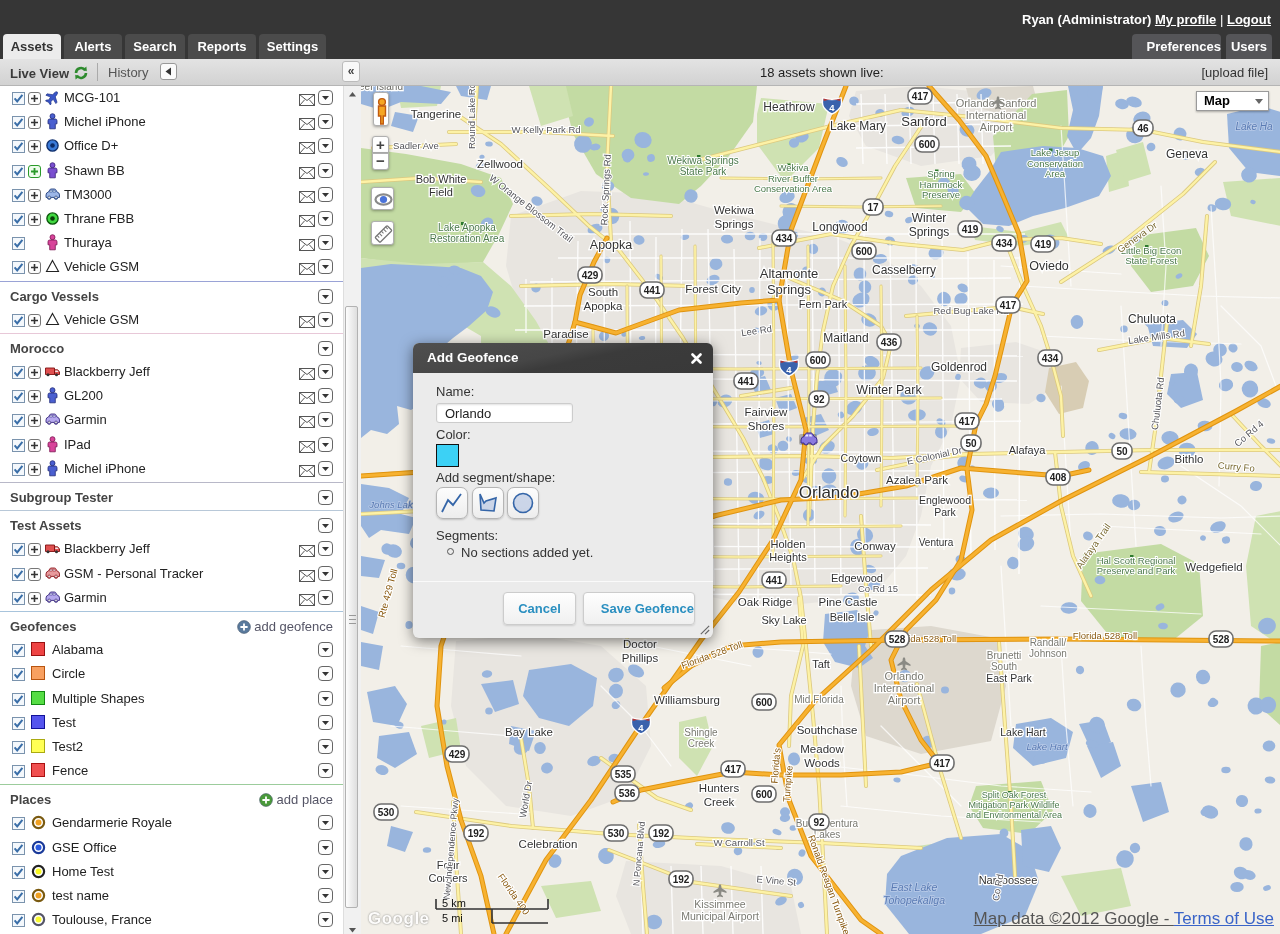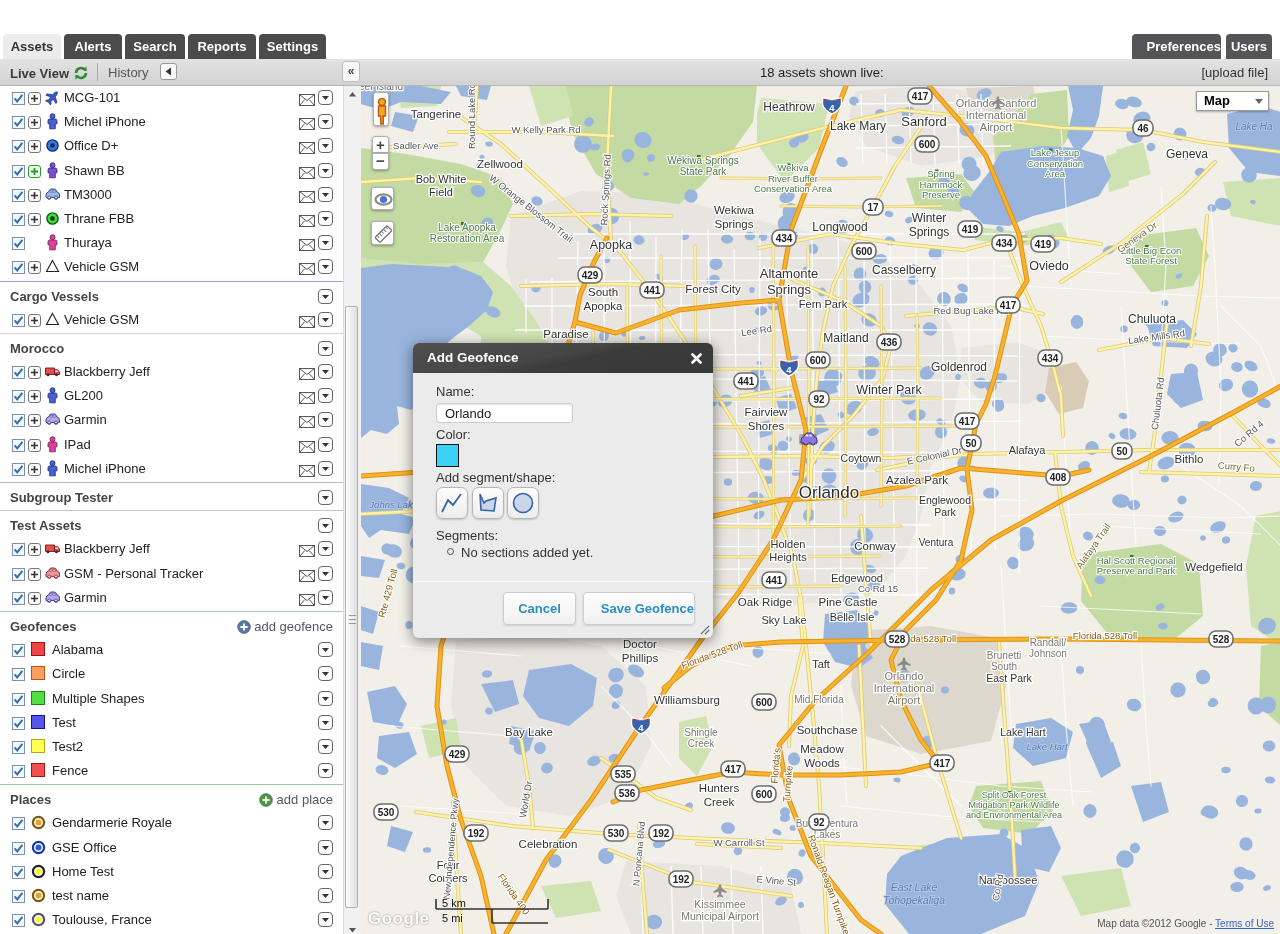--- a/index.html
+++ b/index.html
@@ -49,40 +49,43 @@
 
 .mbtn { position:absolute; background:#fff; border:1px solid #b0b0b0; border-radius:3px; box-shadow:0 1px 3px rgba(0,0,0,0.35); }
 #pegman { left:373px; top:92px; width:16px; height:34px; }
 #zoomin { left:372px; top:136px; width:17px; height:17px; border-radius:3px 3px 0 0; font-size:15px; font-weight:700; color:#444; text-align:center; line-height:16px; }
 #zoomout { left:372px; top:153px; width:17px; height:17px; border-radius:0 0 3px 3px; font-size:15px; font-weight:700; color:#444; text-align:center; line-height:14px; }
 #eye { left:371px; top:187px; width:23px; height:23px; }
 #ruler { left:371px; top:221px; width:23px; height:24px; }
 #maptype { position:absolute; left:1196px; top:91px; width:73px; height:20px; background:#fff; border:1px solid #9a9a9a; box-shadow:0 1px 2px rgba(0,0,0,0.3); font-size:13px; font-weight:700; color:#000; line-height:18px; padding-left:7px; }
 #maptype .car { position:absolute; right:5px; top:7px; width:0; height:0; border-left:4px solid transparent; border-right:4px solid transparent; border-top:5px solid #666; }
 
-#attr { position:absolute; right:6px; bottom:5px; font-size:10px; color:#555; }
+#attr { position:absolute; right:6px; bottom:5px; font-size:17px; color:#555;text-decoration:underline; }
 #attr a { color:#3a64c8; }
 #glogo { position:absolute; left:368px; bottom:5px; font-size:17px; font-weight:700; color:#fff; opacity:0.85; text-shadow:0 0 2px rgba(90,90,90,0.9); letter-spacing:0.5px; }
 #scale { position:absolute; left:435px; bottom:8px; font-size:11px; color:#111; }
 
 #modal { position:absolute; left:413px; top:343px; width:300px; height:295px; background:#ebebeb; border-radius:6px; box-shadow:0 3px 14px rgba(0,0,0,0.5); }
 #mhead { position:absolute; left:0; top:0; width:300px; height:30px; border-radius:6px 6px 0 0; background:linear-gradient(168deg,#4f4f4f 0%,#464646 44%,#3b3b3b 56%,#393939 100%); }
 #mtitle { position:absolute; left:14px; top:7px; color:#fff; font-size:13.5px; font-weight:700; }
 #mclose { position:absolute; right:11px; top:8px; color:#fff; font-size:14px; font-weight:700; }
 #mname { position:absolute; left:436px; top:403px; width:137px; height:20px; background:#fff; border:1px solid #ccc; border-radius:3px; font-size:13px; color:#222; line-height:19px; padding-left:8px; box-shadow:inset 0 1px 2px rgba(0,0,0,0.12); }
 #mswatch { position:absolute; left:436px; top:444px; width:23px; height:23px; background:#3cd1f5; border:1.5px solid #111; }
 .shp { position:absolute; top:487px; width:32px; height:32px; background:linear-gradient(#fdfdfd,#ededed); border:1px solid #b5b5b5; border-radius:7px; box-shadow:0 1px 2px rgba(0,0,0,0.18); }
 #mbullet { position:absolute; left:24px; top:546px; width:7px; height:7px; border:1.5px solid #555; border-radius:50%; }
 #msections { position:absolute; left:38px; top:544px; font-size:13px; color:#333; }
 #mfootline { position:absolute; left:0px; top:496px; width:300px; height:1px; background:#d8d8d8; border-bottom:1px solid #fafafa; }
 .mbtn2 { position:absolute; top:592px; height:33px; background:linear-gradient(#fefefe,#f0f0f0); border:1px solid #ccc; border-radius:4px; font-size:13px; font-weight:700; color:#2a8fc0; text-align:center; line-height:31px; box-shadow:0 1px 2px rgba(0,0,0,0.12); }
 #resize { position:absolute; right:2px; top:532px; width:10px; height:10px; }
 </style></head>
 <body>
 <div id="page">
+  <div id="topbar">
+    <div id="userbox">Ryan (Administrator) <a href="#">My profile</a> <span style="font-weight:400">|</span> <a href="#">Logout</a></div>
+  </div>
   <div class="tab active" style="left:3px; width:58px;">Assets</div>
   <div class="tab" style="left:64px; width:58px;">Alerts</div>
   <div class="tab" style="left:125px; width:60px;">Search</div>
   <div class="tab" style="left:188px; width:68px;">Reports</div>
   <div class="tab" style="left:259px; width:67px;">Settings</div>
   <div class="tab right" style="left:1132px; width:89px;text-align:right;">Preferences</div>
   <div class="tab right" style="left:1226px; width:46px;">Users</div>
   <div id="toolbar">
     <div id="lv">Live View <svg width="16" height="16" viewBox="0 0 16 16" style="vertical-align:-3px">
           <path d="M3 8 a5 5 0 0 1 9.2 -2.6" fill="none" stroke="#2e8b2e" stroke-width="2.6"></path>

